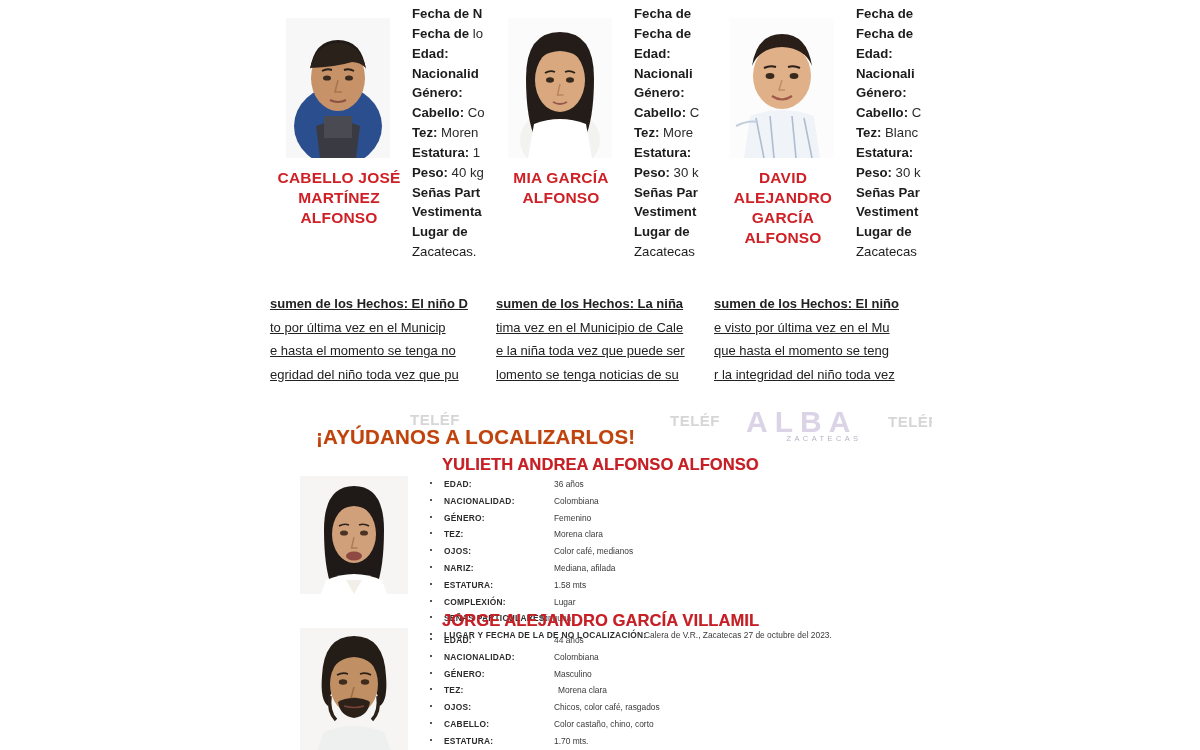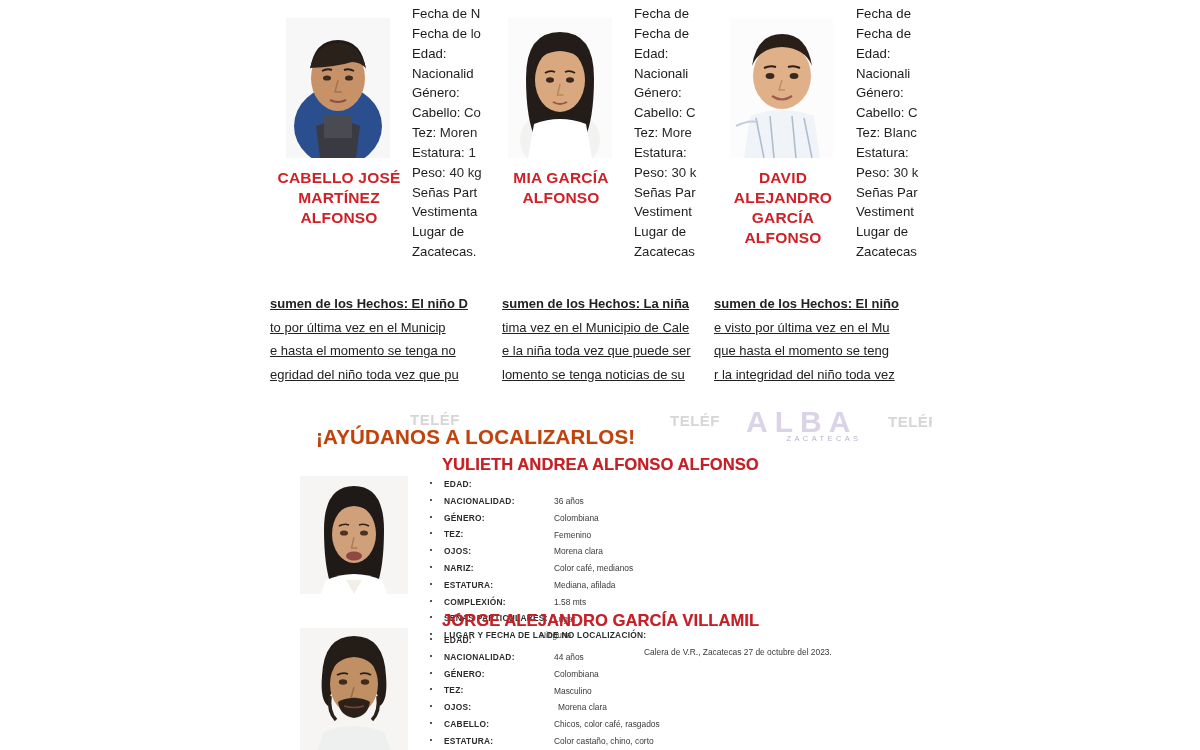--- a/index.html
+++ b/index.html
@@ -48,38 +48,38 @@
     letter-spacing:.2px;
   }
   .fields{
     position:absolute;
     left:142px; top:4px; width:100px;
     font-size:13.2px;
     line-height:19.85px;
     color:#1c1c1c;
     white-space:nowrap;
   }
-  .fields .fl{font-weight:normal;text-align:right;}
+  .fields .fl{font-weight:bold;text-align:right;}
   .fields .fv{font-weight:normal;color:#2a2a2a;}
   .fields .lastline{font-weight:normal;}
 
   
   .mid-strip{
     position:absolute;
     left:270px; top:292px; width:662px; height:96px;
     overflow:hidden;
   }
   .para{
     position:absolute; top:0; width:232px; height:96px; overflow:hidden;
     font-size:13px; line-height:23.5px; color:#222;
     white-space:nowrap;
     text-decoration:underline;
   }
   .para.p1{left:0;}
-  .para.p2{left:232px;}
+  .para.p2{left:226px;}
   .para.p3{left:444px;}
   .para b{font-weight:bold;}
   .pline{height:23.5px;}
 
   
   .wm-band{
     position:absolute; left:280px; top:402px; width:652px; height:40px;
     overflow:hidden;
   }
   .wm-tel{
@@ -144,21 +144,21 @@
   }
   .row .bullet{
     position:absolute; left:0; top:6px;
     width:2px;height:2px;background:#555;
   }
   .row .rlabel{
     position:absolute; left:14px; top:3px;
     font-weight:bold; letter-spacing:.25px;
   }
   .row .rvalue{
-    position:absolute; left:124px; top:20px;
+    position:absolute; left:124px; top:3px;
     font-weight:normal; color:#3a3a3a;
   }
   .row.inline{font-size:8.4px;}
   .row.inline .rlabel{position:absolute;left:14px;}
   .row.inline .rvalue{position:absolute;}
 </style>
 </head>
 <body>
 
 <div class="page">

